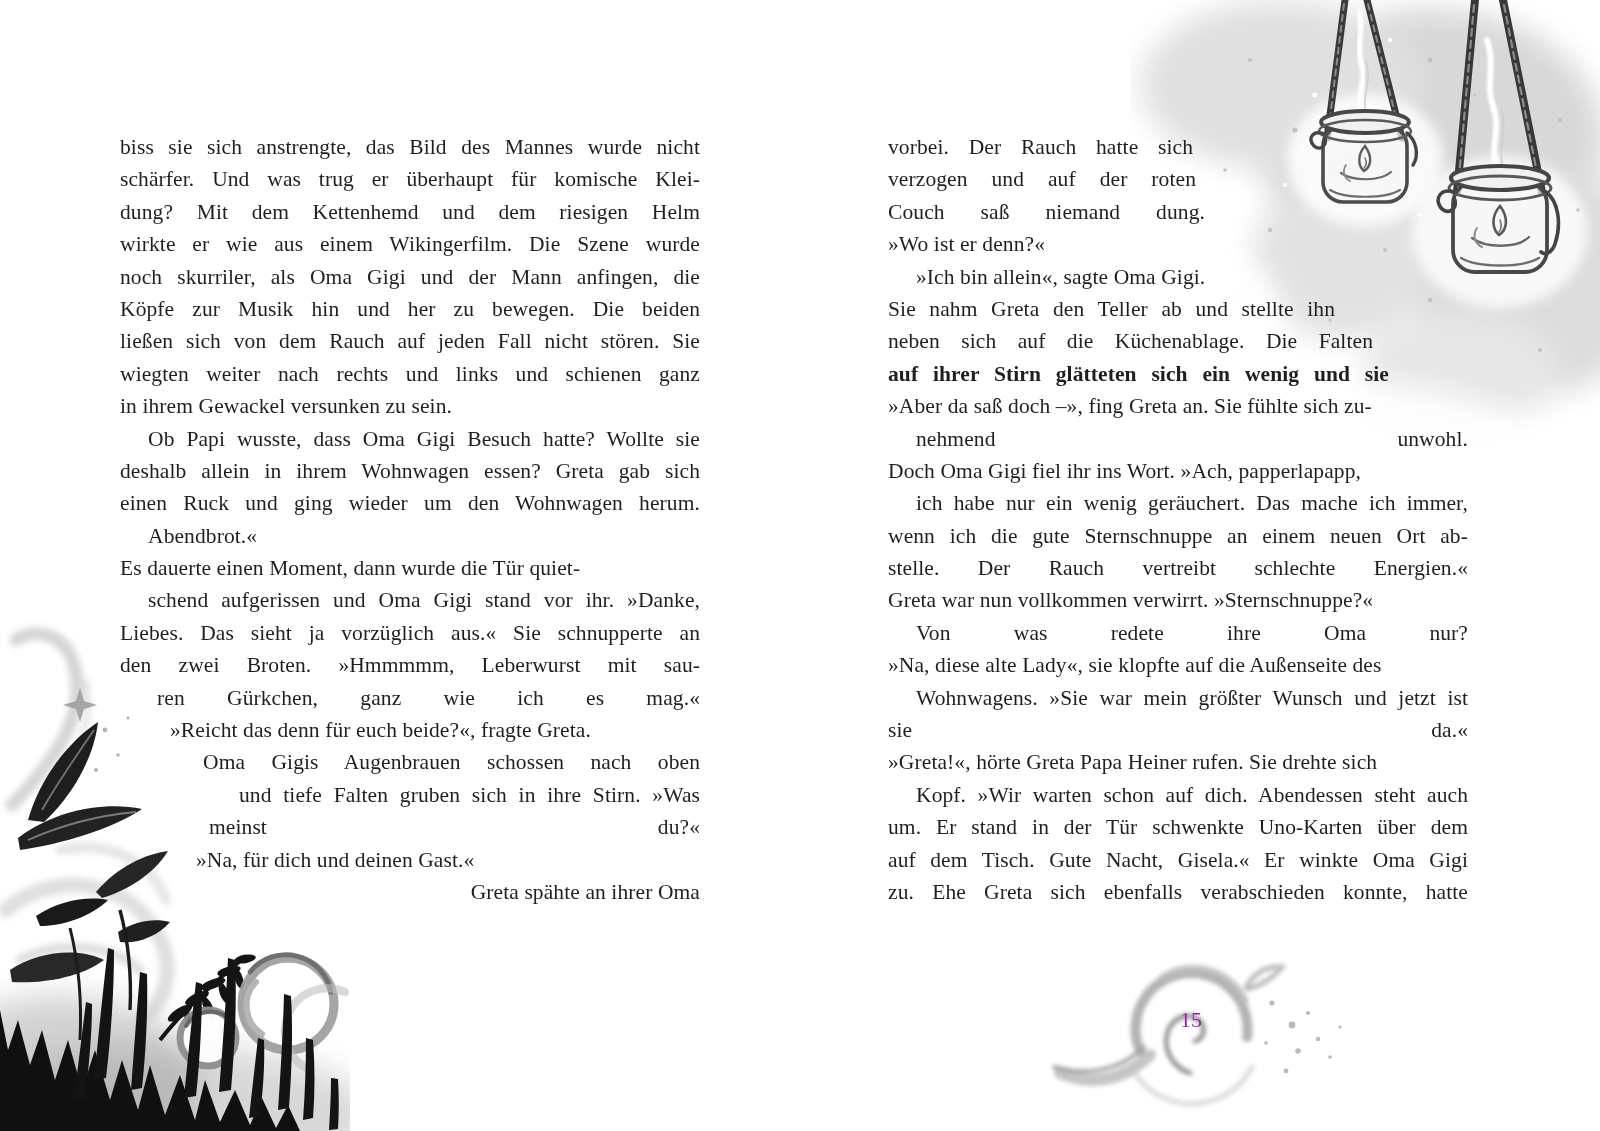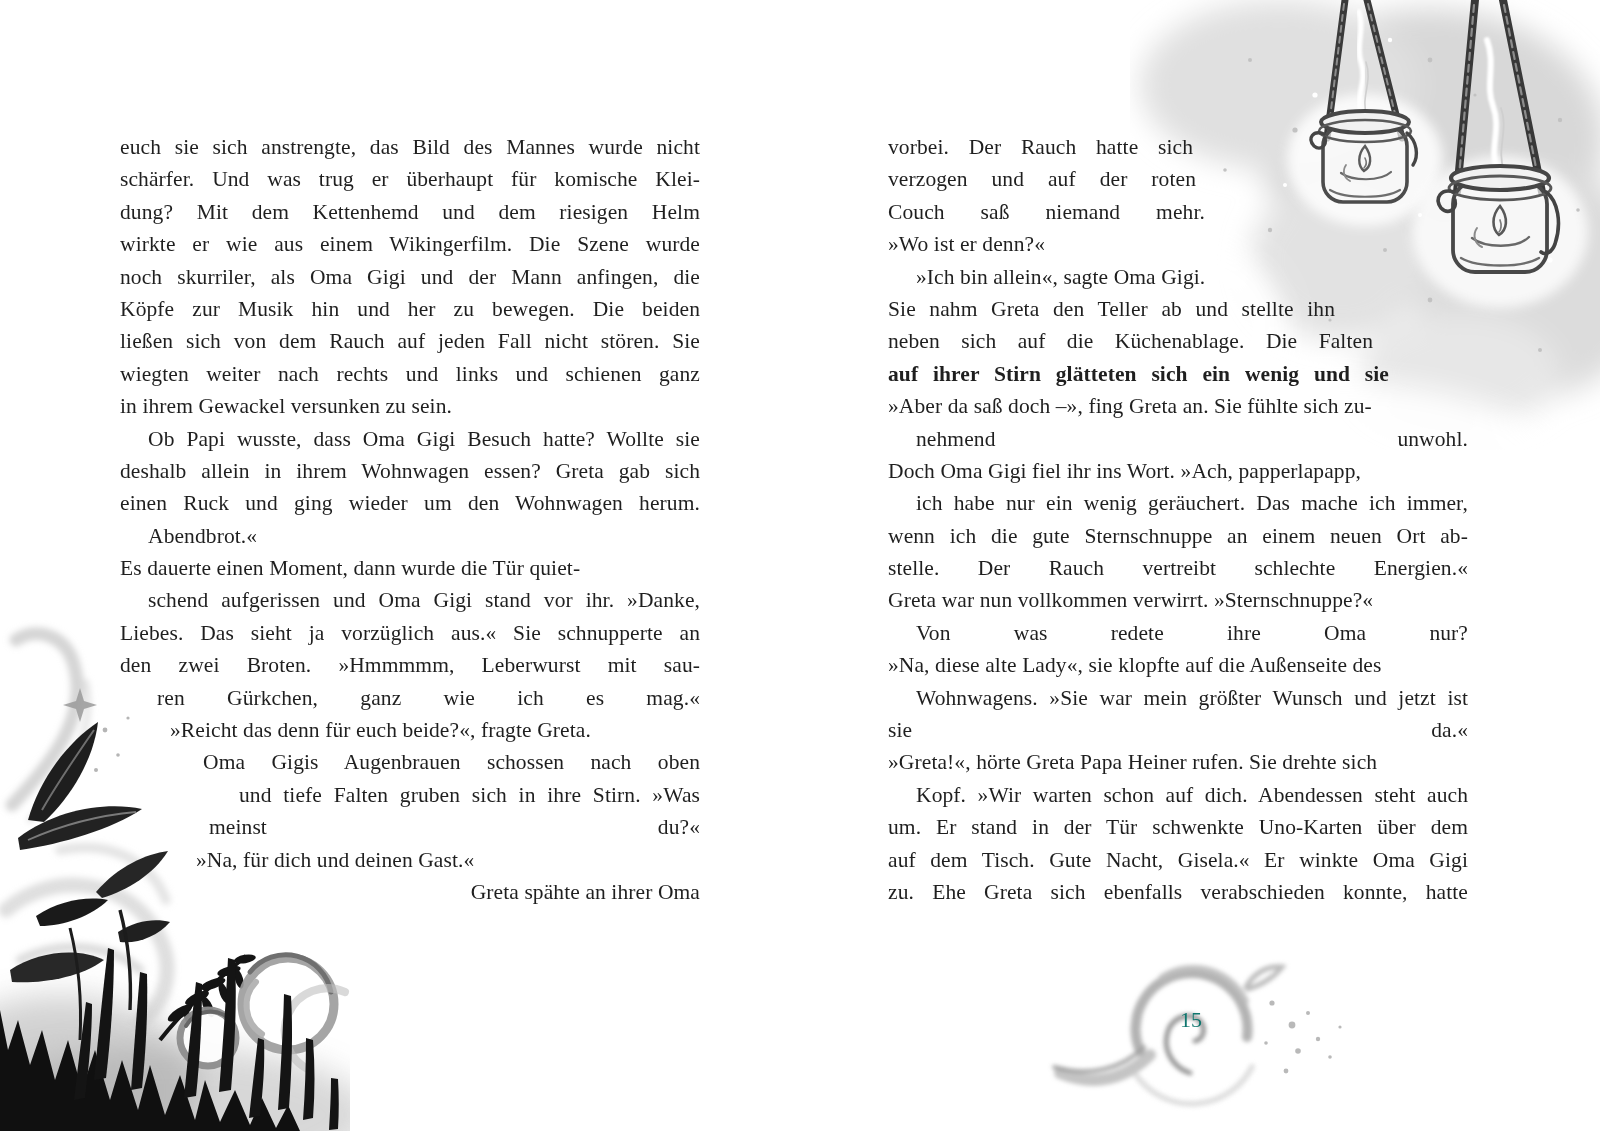--- a/index.html
+++ b/index.html
@@ -60,21 +60,21 @@
   #right-lines .line:nth-child(20){text-align:left;text-align-last:auto;}
   #right-lines .line:nth-child(5){text-indent:28px;text-align:left;text-align-last:auto;}
   #right-lines .line:nth-child(10),
   #right-lines .line:nth-child(12),
   #right-lines .line:nth-child(16),
   #right-lines .line:nth-child(18),
   #right-lines .line:nth-child(21){text-indent:28px;}
 
   .page-number{
     position:absolute;left:1160px;top:1007px;width:62px;
-    text-align:center;font-size:22px;color:#0f766e;
+    text-align:center;font-size:22px;color:#a21caf;
   }
 </style>
 </head>
 <body>
 
 <div class="spread">
 
   <svg id="lanterns-svg" class="deco" width="470" height="450" viewBox="0 0 470 450">
     <defs>
       <filter id="soft" x="-60%" y="-60%" width="220%" height="220%">
@@ -268,21 +268,21 @@
         <circle cx="278" cy="84" r="2.2"></circle>
         <circle cx="290" cy="102" r="1.8"></circle>
       <circle cx="246" cy="116" r="2.4"></circle>
         <circle cx="300" cy="72" r="1.6"></circle>
         <circle cx="226" cy="88" r="1.8"></circle>
     </g>
   </svg>
 
   <div class="text-col" id="left-col">
     <div id="left-lines">
-        <div class="line">euch sie sich anstrengte, das Bild des Mannes wurde nicht</div>
+        <div class="line">biss sie sich anstrengte, das Bild des Mannes wurde nicht</div>
         <div class="line">schärfer. Und was trug er überhaupt für komische Klei-</div>
         <div class="line">dung? Mit dem Kettenhemd und dem riesigen Helm</div>
         <div class="line">wirkte er wie aus einem Wikingerfilm. Die Szene wurde</div>
         <div class="line">noch skurriler, als Oma Gigi und der Mann anfingen, die</div>
         <div class="line">Köpfe zur Musik hin und her zu bewegen. Die beiden</div>
         <div class="line">ließen sich von dem Rauch auf jeden Fall nicht stören. Sie</div>
         <div class="line">wiegten weiter nach rechts und links und schienen ganz</div>
         <div class="line">in ihrem Gewackel versunken zu sein.</div>
         <div class="line">Ob Papi wusste, dass Oma Gigi Besuch hatte? Wollte sie</div>
         <div class="line">deshalb allein in ihrem Wohnwagen essen? Greta gab sich</div>
@@ -298,21 +298,21 @@
         <div class="line">und tiefe Falten gruben sich in ihre Stirn. »Was</div>
         <div class="line">meinst du?«</div>
         <div class="line">»Na, für dich und deinen Gast.«</div>
         <div class="line">Greta spähte an ihrer Oma</div>
       </div>
   </div>
   <div class="text-col" id="right-col">
     <div id="right-lines">
         <div class="line">vorbei. Der Rauch hatte sich</div>
         <div class="line">verzogen und auf der roten</div>
-        <div class="line">Couch saß niemand mehr.</div>
+        <div class="line">Couch saß niemand dung.</div>
         <div class="line">»Wo ist er denn?«</div>
         <div class="line">»Ich bin allein«, sagte Oma Gigi.</div>
         <div class="line">Sie nahm Greta den Teller ab und stellte ihn</div>
         <div class="line">neben sich auf die Küchenablage. Die Falten</div>
         <div class="line">auf ihrer Stirn glätteten sich ein wenig und sie</div>
         <div class="line">»Aber da saß doch –», fing Greta an. Sie fühlte sich zu-</div>
         <div class="line">nehmend unwohl.</div>
         <div class="line">Doch Oma Gigi fiel ihr ins Wort. »Ach, papperlapapp,</div>
         <div class="line">ich habe nur ein wenig geräuchert. Das mache ich immer,</div>
         <div class="line">wenn ich die gute Sternschnuppe an einem neuen Ort ab-</div>

